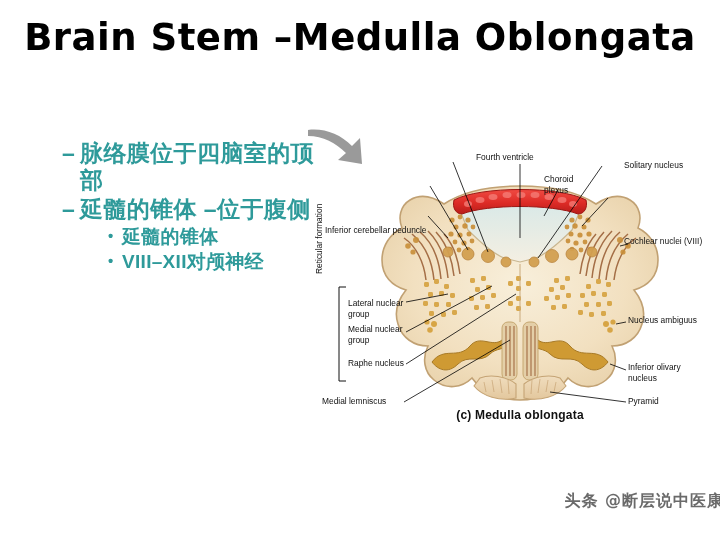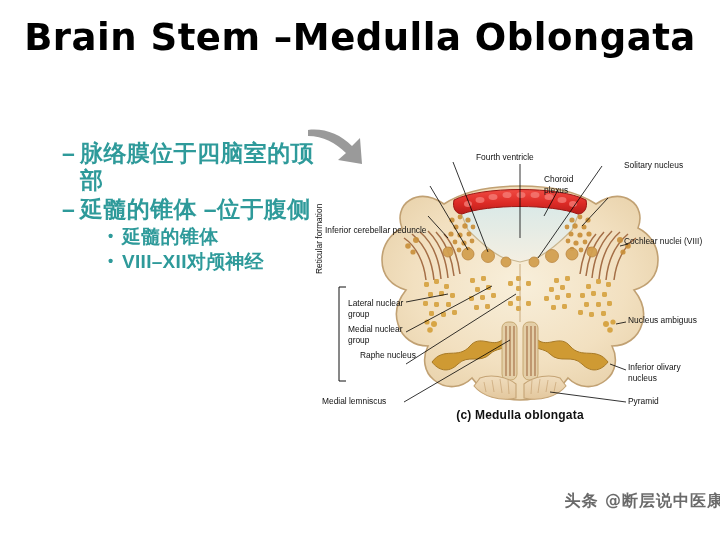--- a/index.html
+++ b/index.html
@@ -356,21 +356,21 @@
     </svg>
 
     <svg style="position:absolute;left:16px;top:152px;" width="12" height="96">
       <path d="M10 1 L3 1 L3 95 L10 95" stroke="#111" stroke-width="1" fill="none"></path>
     </svg>
     <div id="retlabel">Reticular formation</div>
 
     <div class="lab" style="left:-2px;top:91px;width:108px;white-space:normal;margin-left:7px;">Inferior cerebellar peduncle</div>
     <div class="lab" style="left:28px;top:164px;width:74px;white-space:normal;">Lateral nuclear group</div>
     <div class="lab" style="left:28px;top:190px;width:74px;white-space:normal;">Medial nuclear group</div>
-    <div class="lab" style="left:28px;top:216px;margin-left:12px;">Raphe nucleus</div>
+    <div class="lab" style="left:28px;top:224px;">Raphe nucleus</div>
     <div class="lab" style="left:2px;top:262px;">Medial lemniscus</div>
 
     <div class="lab" style="left:156px;top:18px;">Fourth ventricle</div>
     <div class="lab" style="left:224px;top:40px;width:44px;white-space:normal;">Choroid plexus</div>
 
     <div class="lab" style="left:304px;top:26px;width:84px;white-space:normal;">Solitary nucleus</div>
     <div class="lab" style="left:304px;top:102px;width:80px;white-space:normal;">Cochlear nuclei (VIII)</div>
     <div class="lab" style="left:308px;top:181px;width:78px;white-space:normal;">Nucleus ambiguus</div>
     <div class="lab" style="left:308px;top:228px;width:62px;white-space:normal;">Inferior olivary nucleus</div>
     <div class="lab" style="left:308px;top:262px;text-align:right;">Pyramid</div>

